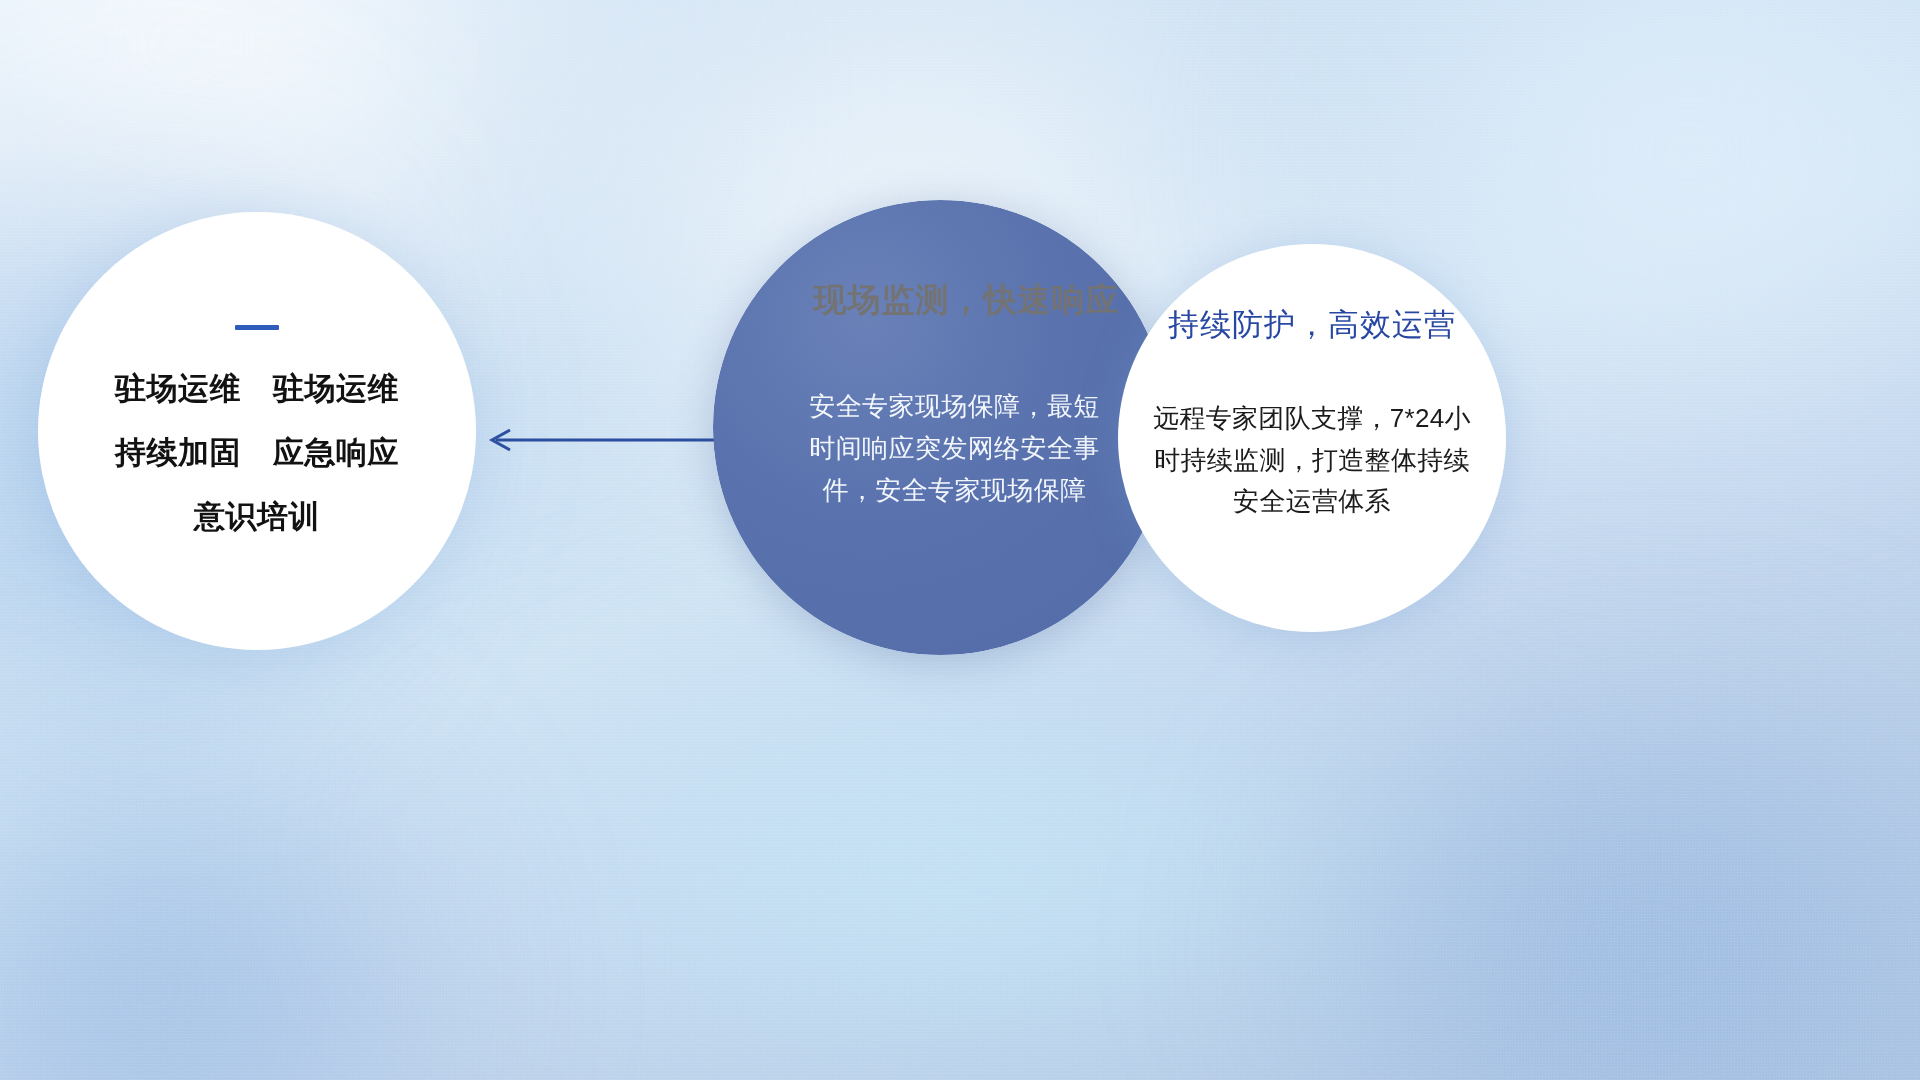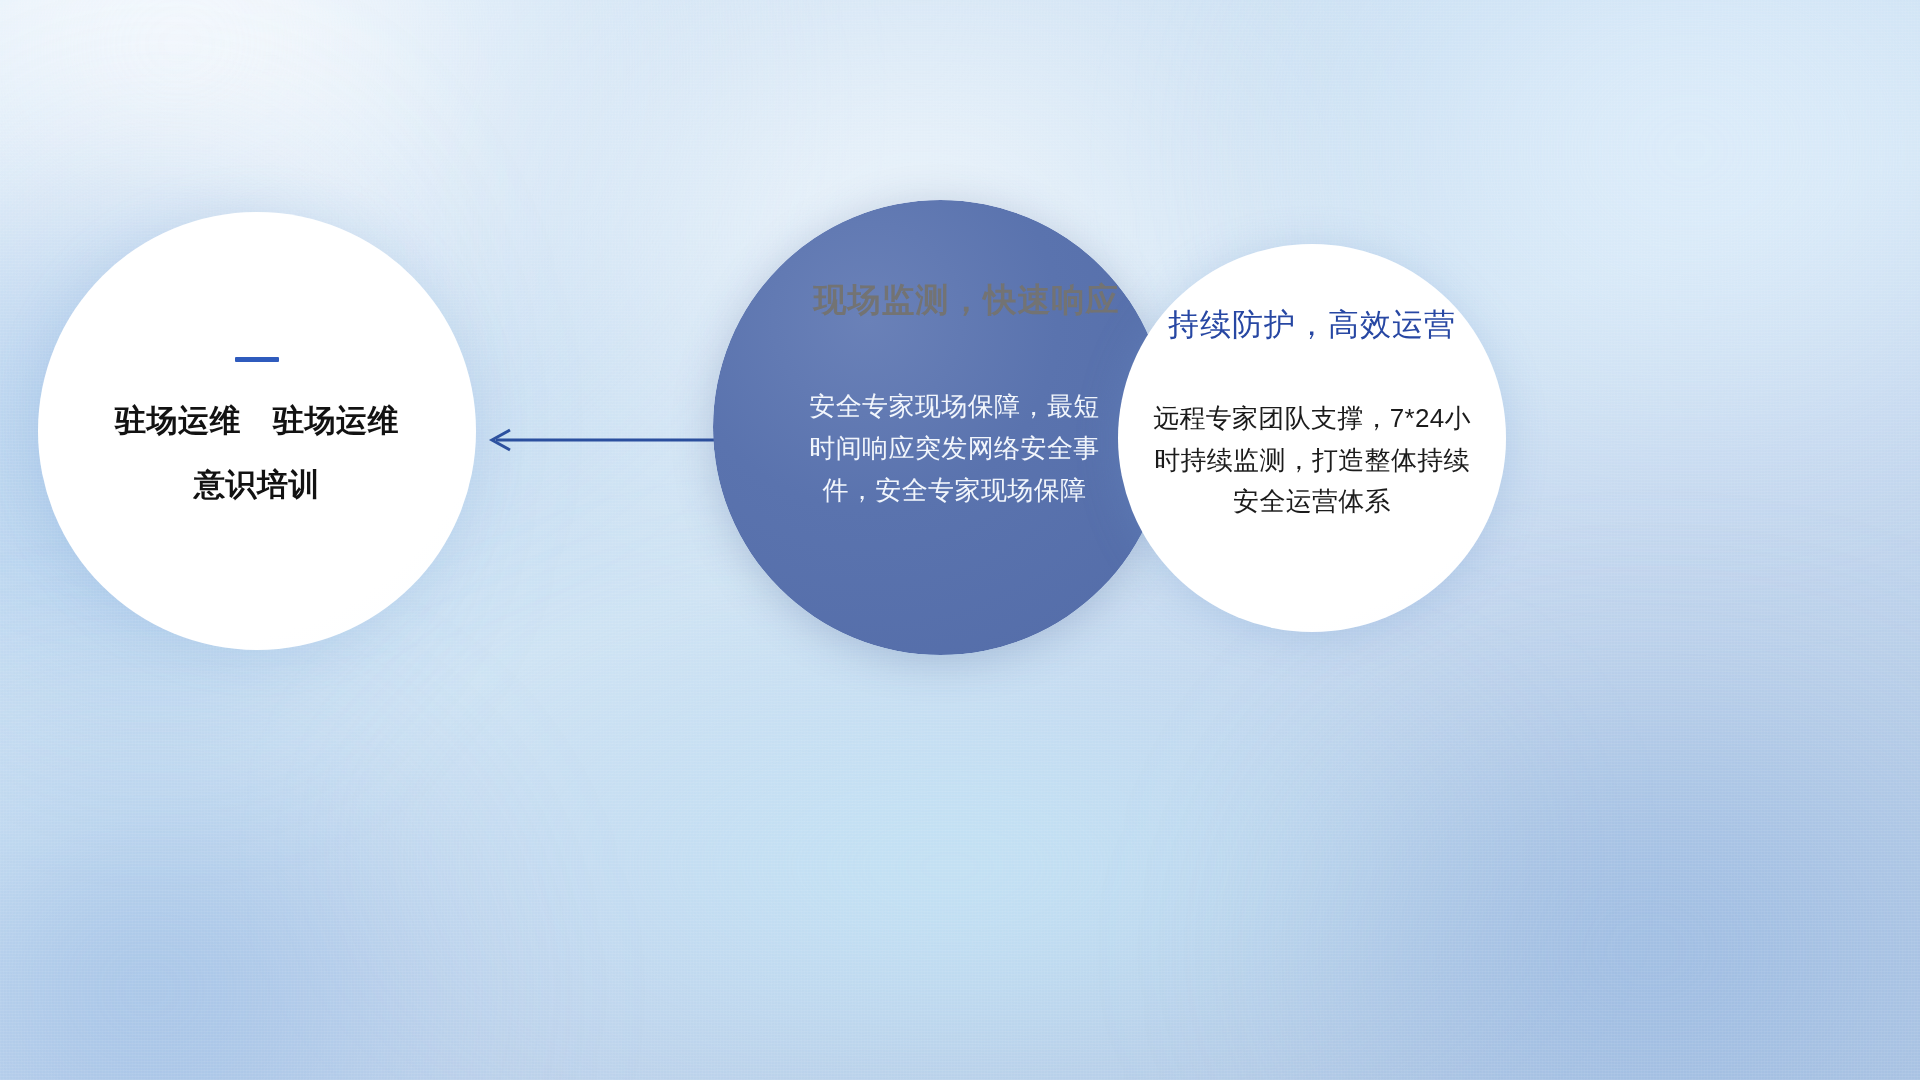--- a/index.html
+++ b/index.html
@@ -187,18 +187,22 @@
 </div>
 
 <div class="circle" id="circle-left">
   <div class="inner">
     <div class="dash"></div>
     <div class="tag-rows" id="tag-rows">
         <div class="tag-row">
           <span>驻场运维</span>
           <span>驻场运维</span>
         </div>
+        <div class="tag-row">
+          <span>持续加固</span>
+          <span>应急响应</span>
+        </div>
         <div class="tag-row single">
           <span>意识培训</span>
         </div>
       </div>
   </div>
 </div>
 
 </body></html>

